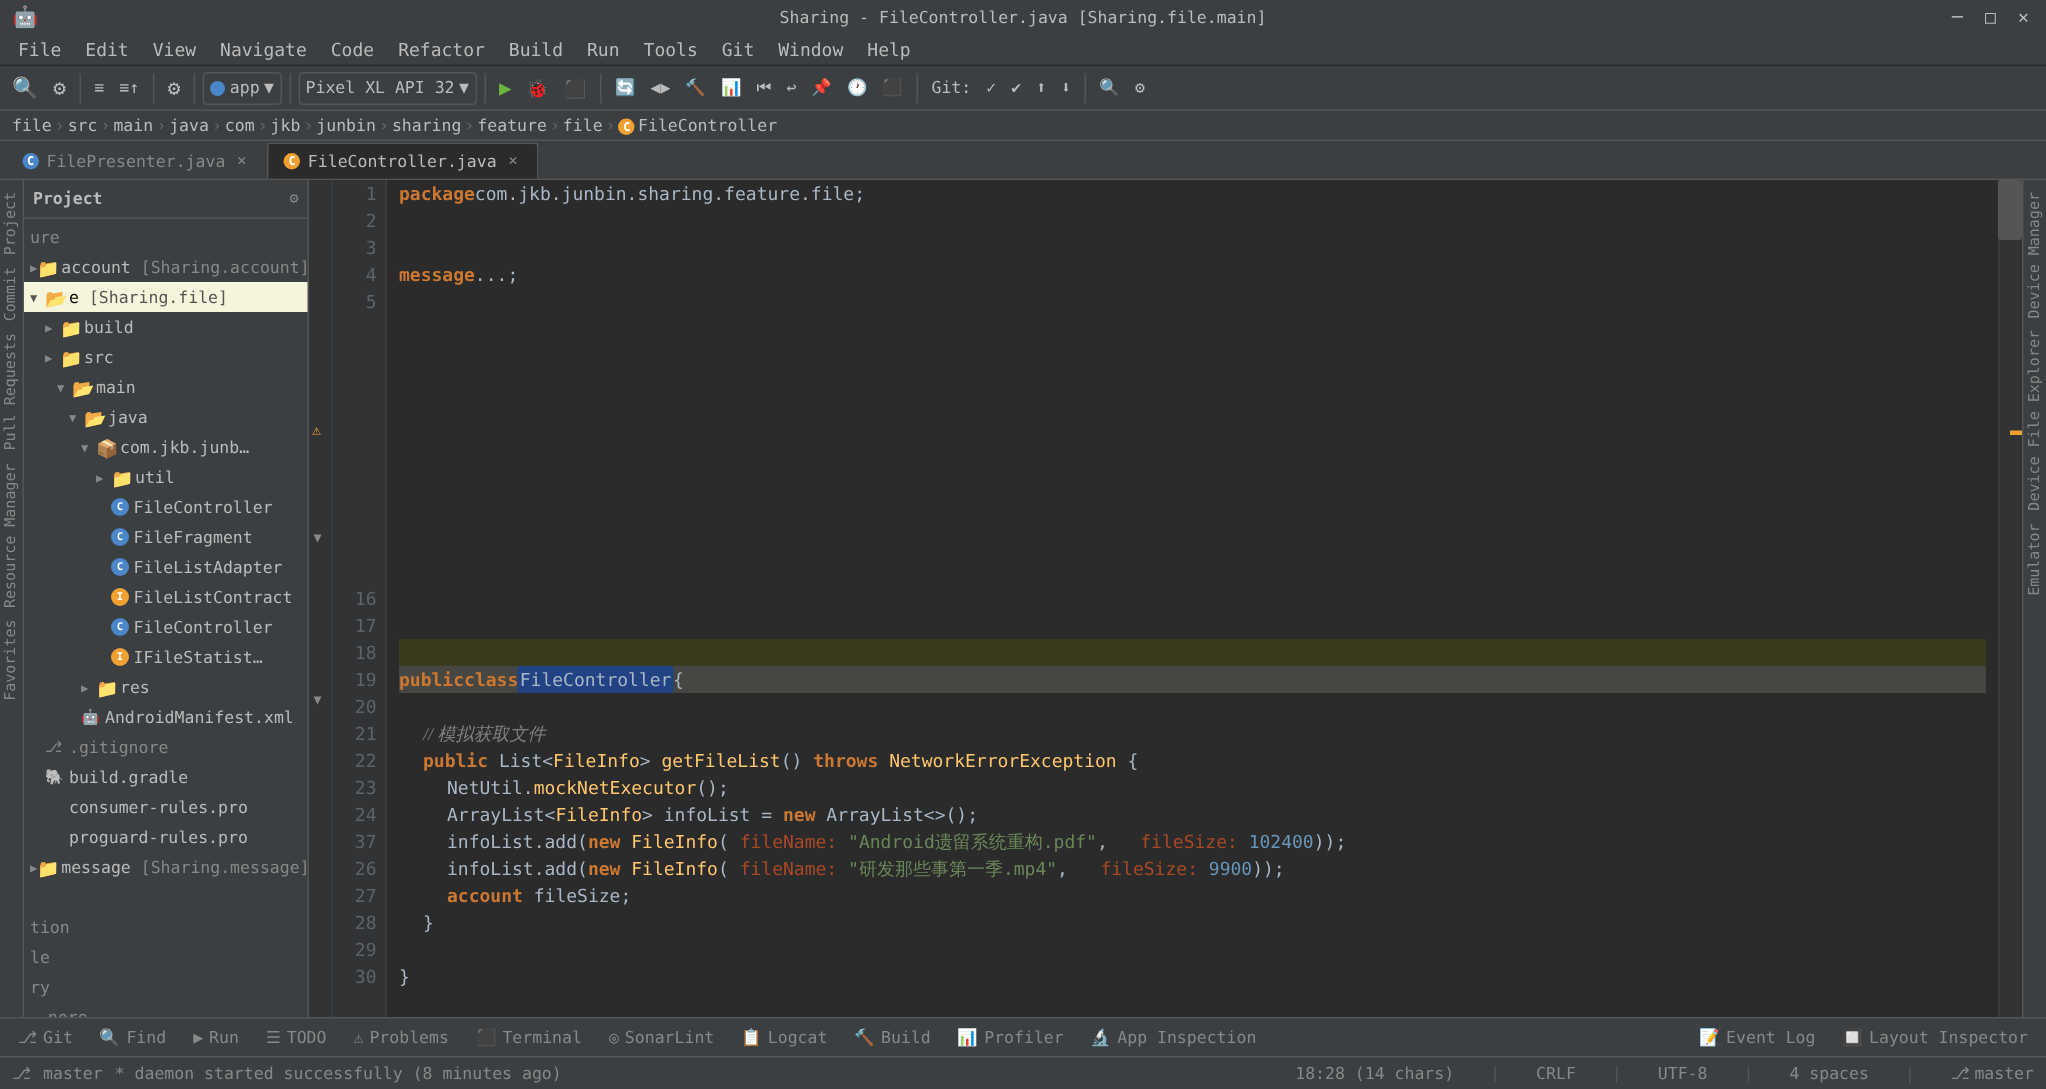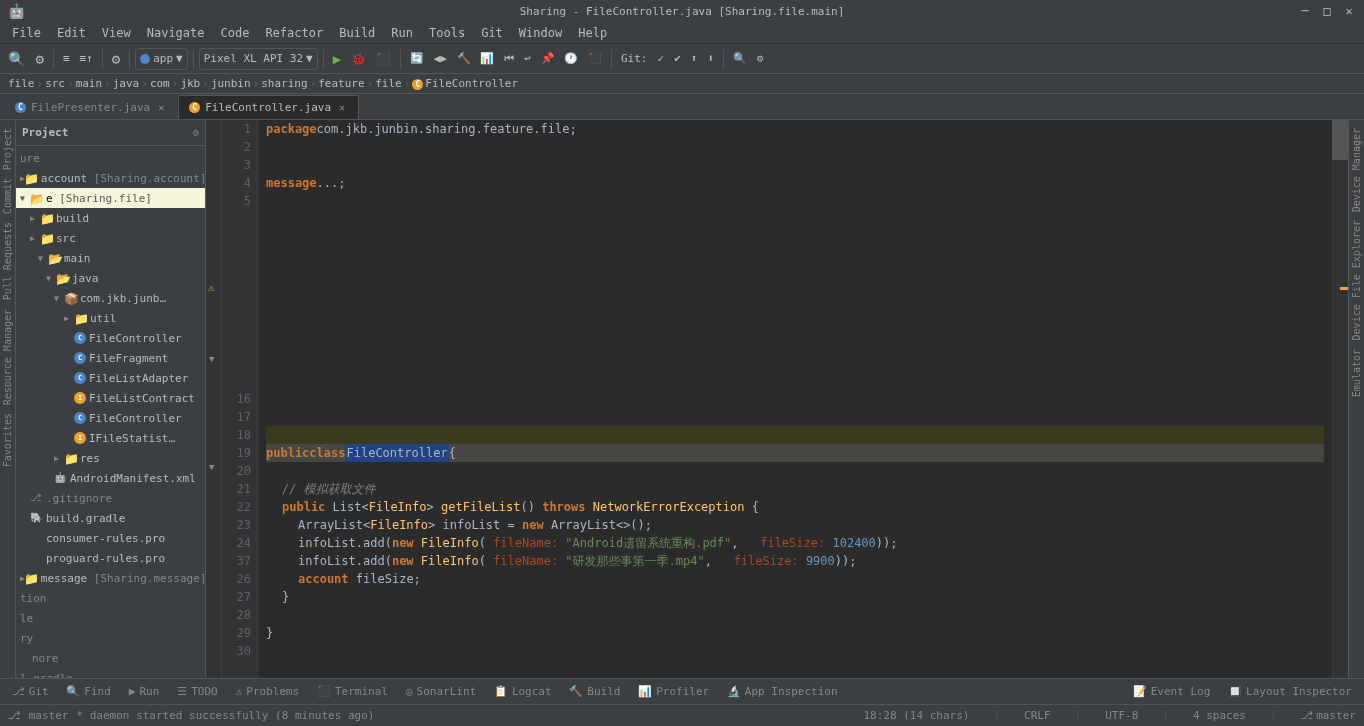--- a/index.html
+++ b/index.html
@@ -49,21 +49,21 @@
     
     .code-editor { flex: 1; display: flex; overflow: hidden; }
     .line-numbers { width: 40px; background: #313335; text-align: right; padding: 0 6px; color: #606366; font-size: 12px; line-height: 18px; flex-shrink: 0; border-right: 1px solid #3c3f41; overflow: hidden; }
     .code-content { flex: 1; overflow: auto; padding: 0 8px; line-height: 18px; font-size: 12px; background: #2b2b2b; }
     .code-line { min-height: 18px; white-space: pre; display: flex; align-items: center; }
 
     
     .kw { color: #cc7832; font-weight: bold; }
     .method { color: #ffc66d; }
     .string { color: #6a8759; }
-    .comment { color: #808080; font-style: italic; }
+    .comment { color: #808080; font-style: italic; font-family: Liberation Serif, serif; }
     .number { color: #6897bb; }
     .param-name { color: #aa4926; }
     .highlight-text { background: #214283; border-radius: 2px; color: #a9b7c6; }
     .warning-line { background: #3a3a1f; }
 
     
     .status-bar { background: #3c3f41; height: 22px; display: flex; align-items: center; justify-content: space-between; padding: 0 8px; font-size: 11px; color: #888; flex-shrink: 0; border-top: 1px solid #555; }
     .status-left { display: flex; align-items: center; gap: 8px; }
     .status-right { display: flex; align-items: center; gap: 24px; }
     .status-item { cursor: pointer; }
@@ -305,21 +305,21 @@
         </div>
         <div class="tree-item" style="padding-left:14px;">
           <span style="width:13px;height:13px;margin-right:3px;"> </span>
           <span style="color:#bbbbbb;">proguard-rules.pro</span>
         </div>
         <div class="tree-item" style="padding-left:4px;">
           <span style="width:10px; color:#888; font-size:8px;">▶</span>
           <span style="width:13px;height:13px;margin-right:3px;font-size:12px;">📁</span>
           <span style="color:#bbbbbb;">message <span style="color:#888;">[Sharing.message]</span></span>
         </div>
-        <div class="tree-item" style="padding-left:4px; color:#888;">
+        <div class="tree-item" style="padding-left:4px; color:#888;margin-top:20px;">
           <span>tion</span>
         </div>
         <div class="tree-item" style="padding-left:4px; color:#888;">
           <span>le</span>
         </div>
         <div class="tree-item" style="padding-left:4px; color:#888;">
           <span>ry</span>
         </div>
         <div class="tree-item" style="padding-left:4px; color:#888;margin-left:12px;">
           <span>nore</span>
@@ -384,20 +384,21 @@
           <div class="code-line warning-line" style="background:#3a3a1f;">&nbsp;</div>
 
           <div class="code-line" style="background:#f5f5dc22;"><span class="kw">public</span> <span class="kw">class</span> <span class="highlight-text" style="background:#214283; border-radius:2px; padding:0 1px;">FileController</span> <span style="color:#a9b7c6;">{</span></div>
 
           <div class="code-line">&nbsp;</div>
 
           <div class="code-line"><span style="padding-left:16px;" class="comment">// 模拟获取文件</span></div>
 
           <div class="code-line"><span style="padding-left:16px;"><span class="kw">public</span> <span style="color:#a9b7c6;">List&lt;</span><span style="color:#ffc66d;">FileInfo</span><span style="color:#a9b7c6;">&gt;</span> <span class="method">getFileList</span><span style="color:#a9b7c6;">() </span><span class="kw">throws</span> <span style="color:#ffc66d;">NetworkErrorException</span><span style="color:#a9b7c6;"> {</span></span></div>
 
+          <div class="code-line"><span style="padding-left:32px;"><span style="color:#a9b7c6;">NetUtil.</span><span class="method">mockNetExecutor</span><span style="color:#a9b7c6;">();</span></span></div>
 
           <div class="code-line"><span style="padding-left:32px;"><span style="color:#a9b7c6;">ArrayList&lt;</span><span style="color:#ffc66d;">FileInfo</span><span style="color:#a9b7c6;">&gt; infoList = </span><span class="kw">new</span><span style="color:#a9b7c6;"> ArrayList&lt;&gt;();</span></span></div>
 
           <div class="code-line"><span style="padding-left:32px;"><span style="color:#a9b7c6;">infoList.add(</span><span class="kw">new</span><span style="color:#a9b7c6;"> </span><span style="color:#ffc66d;">FileInfo</span><span style="color:#a9b7c6;">( </span><span class="param-name" style="color:#aa4926;">fileName:</span><span style="color:#a9b7c6;"> </span><span class="string">"Android遗留系统重构.pdf"</span><span style="color:#a9b7c6;">,   </span><span class="param-name" style="color:#aa4926;">fileSize:</span><span style="color:#a9b7c6;"> </span><span class="number">102400</span><span style="color:#a9b7c6;">));</span></span></div>
 
           <div class="code-line"><span style="padding-left:32px;"><span style="color:#a9b7c6;">infoList.add(</span><span class="kw">new</span><span style="color:#a9b7c6;"> </span><span style="color:#ffc66d;">FileInfo</span><span style="color:#a9b7c6;">( </span><span class="param-name" style="color:#aa4926;">fileName:</span><span style="color:#a9b7c6;"> </span><span class="string">"研发那些事第一季.mp4"</span><span style="color:#a9b7c6;">,   </span><span class="param-name" style="color:#aa4926;">fileSize:</span><span style="color:#a9b7c6;"> </span><span class="number">9900</span><span style="color:#a9b7c6;">));</span></span></div>
 
           <div class="code-line"><span style="padding-left:32px;"><span class="kw">account</span><span style="color:#a9b7c6;"> fileSize;</span></span></div>
 
           <div class="code-line"><span style="padding-left:16px; color:#a9b7c6;">}</span></div>

